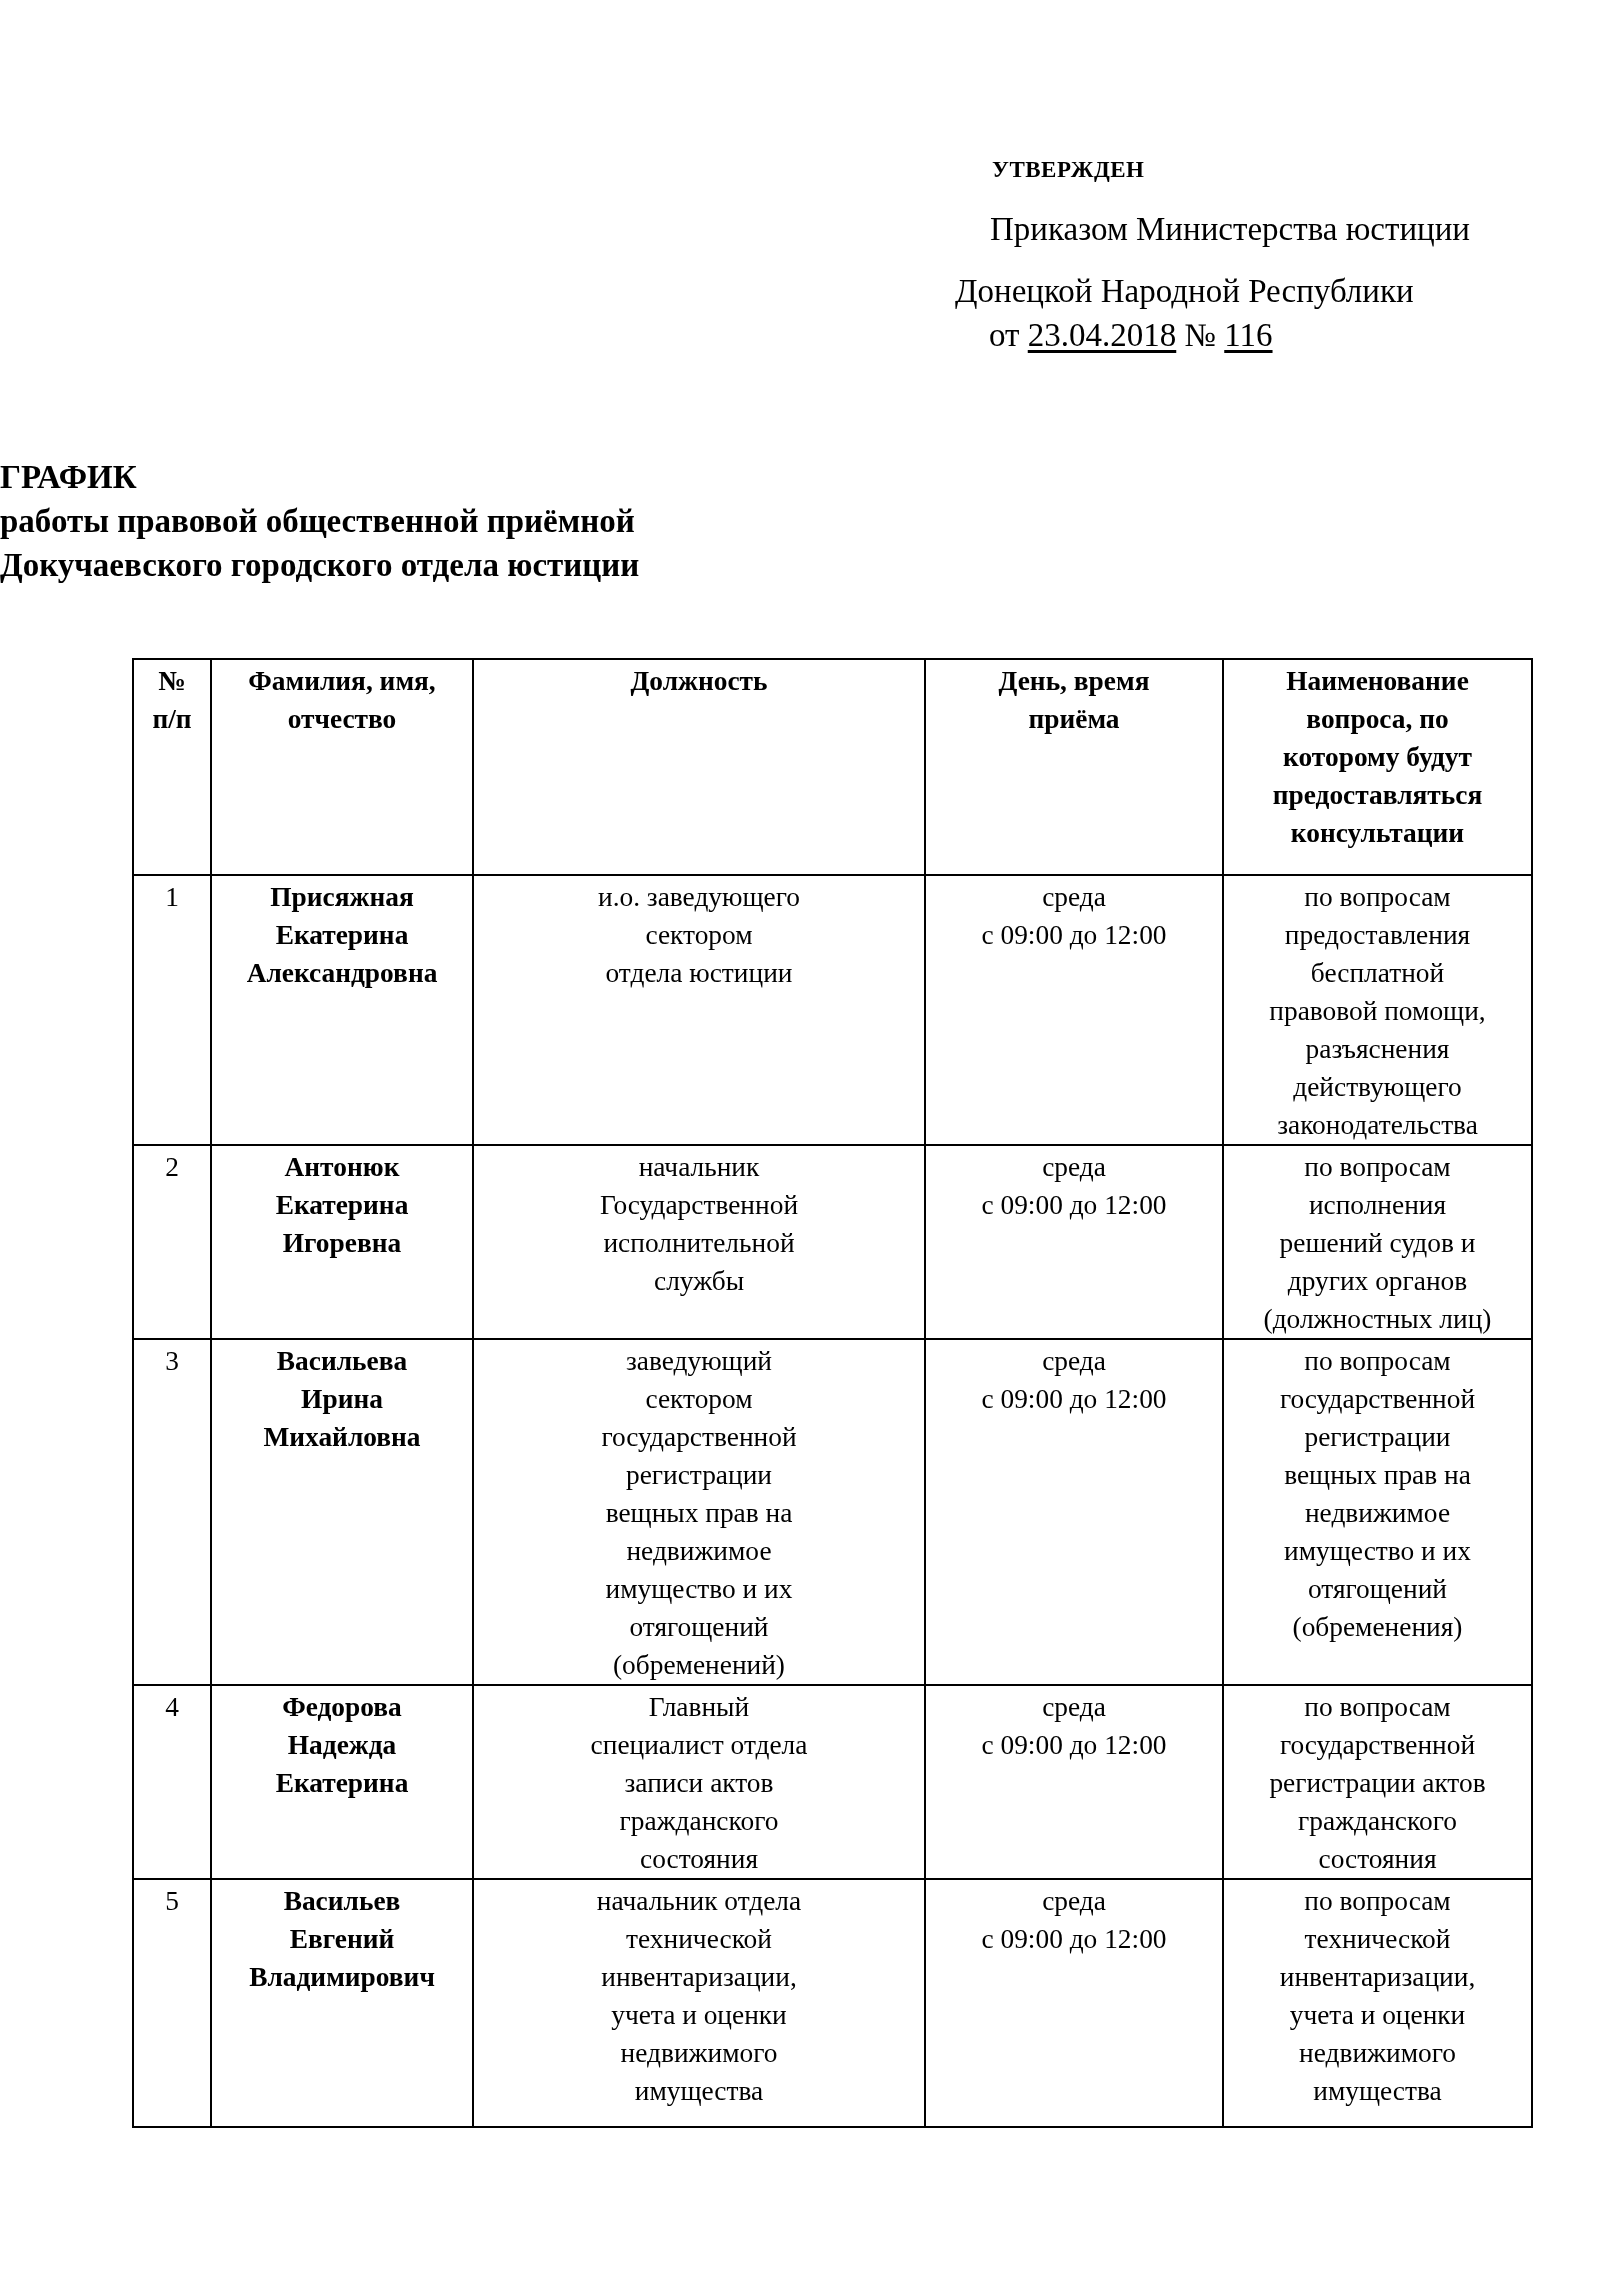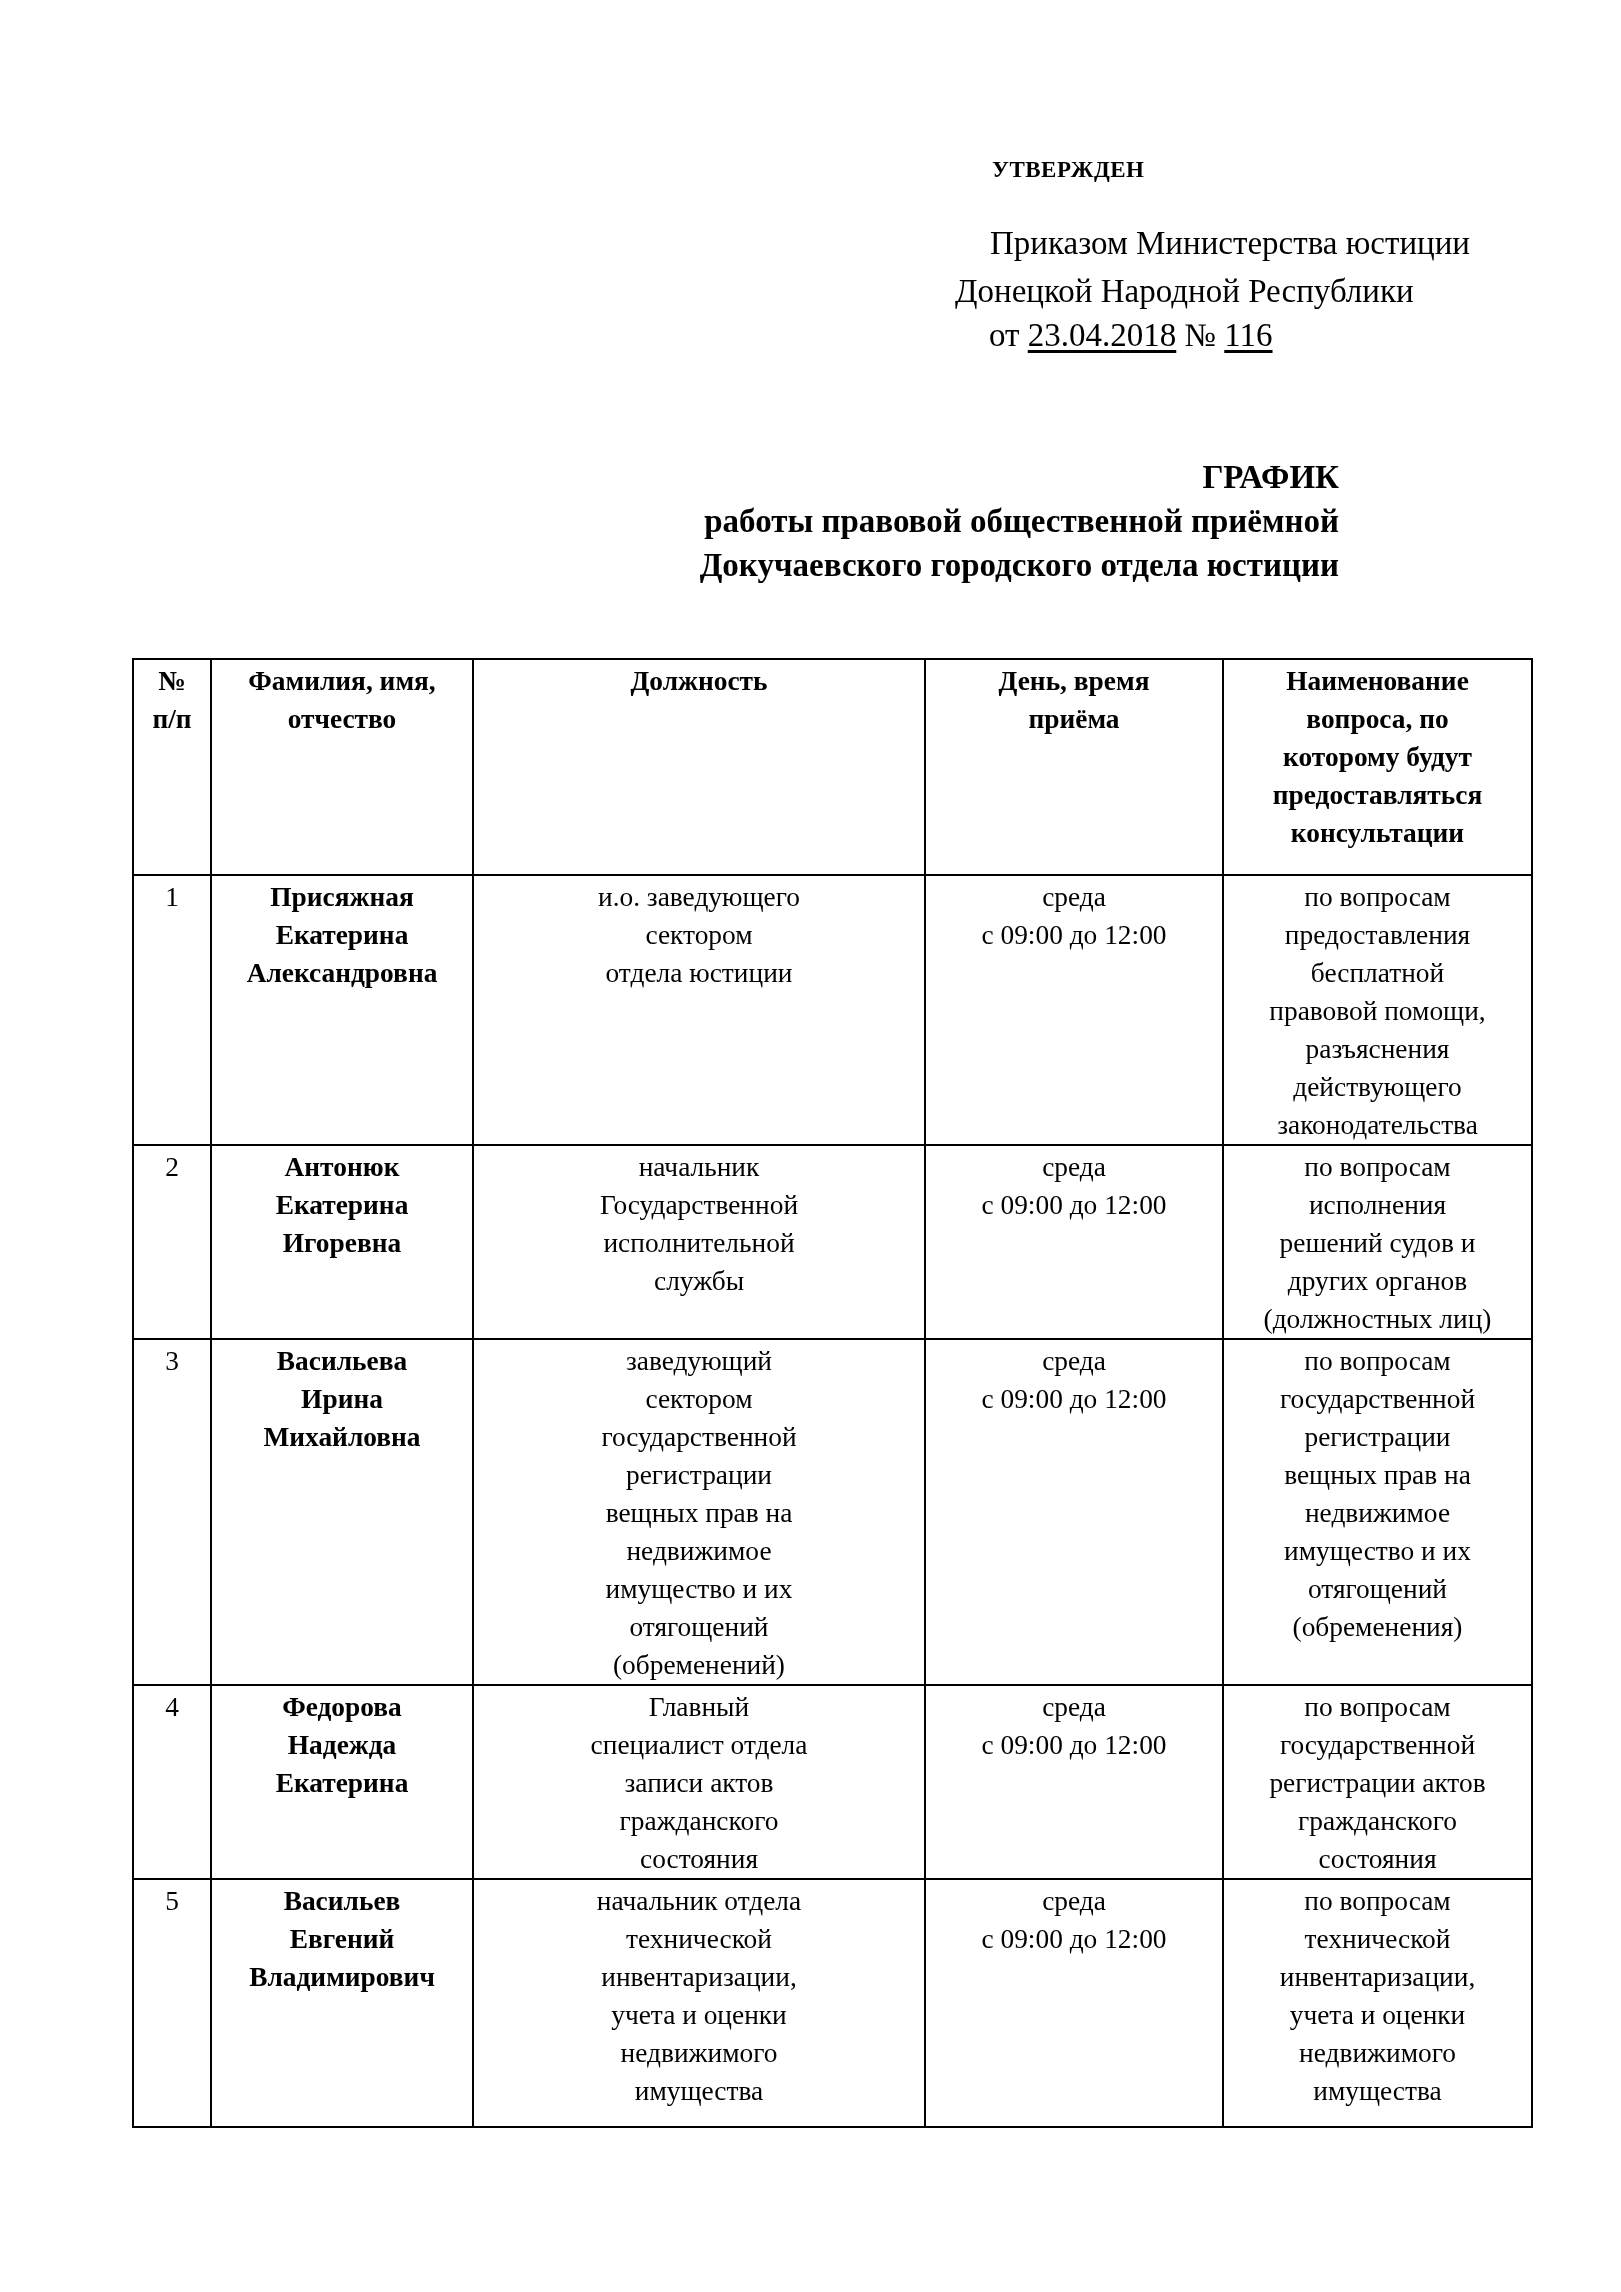--- a/index.html
+++ b/index.html
@@ -7,27 +7,27 @@
     width: 1621px; height: 2293px; position: relative; overflow: hidden;
     font-family: "Liberation Serif", "DejaVu Serif", serif; color: #000;
   }
   .approved {
     position: absolute; left: 992px; top: 157px;
     font-size: 23px; font-weight: bold; letter-spacing: 0.5px;
   }
   .order-line {
     position: absolute; font-size: 33px; line-height: 39px; white-space: nowrap;
   }
-  .ol1 { left: 990px; top: 224px; }
+  .ol1 { left: 990px; top: 210px; }
   .ol2 { left: 955px; top: 272px; }
   .ol3 { left: 976px; top: 316px; margin-left: 13px; }
   .u { text-decoration: underline; text-underline-offset: 3.9px; }
   .title-block {
     position: absolute; left: 0; width: 1339px; top: 455px;
-    text-align: right; font-weight: bold; font-size: 33px; line-height: 44px;
+    text-align: left; font-weight: bold; font-size: 33px; line-height: 44px;
   }
   .title-block div { white-space: nowrap; }
   table.sched {
     position: absolute; left: 132px; top: 658px;
     width: 1399px; border-collapse: collapse; table-layout: fixed;
     font-size: 27.4px; line-height: 38px;
   }
   table.sched td, table.sched th {
     border: 2px solid #000; vertical-align: top; text-align: center;
     padding: 2px 3.9px 0 3.9px; overflow: hidden;

